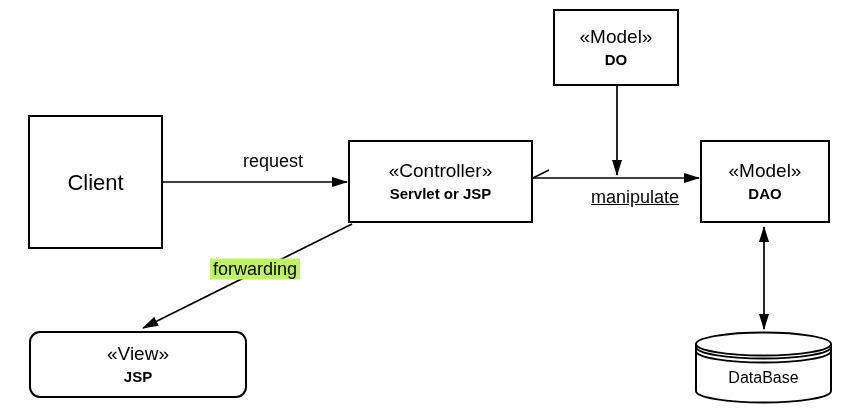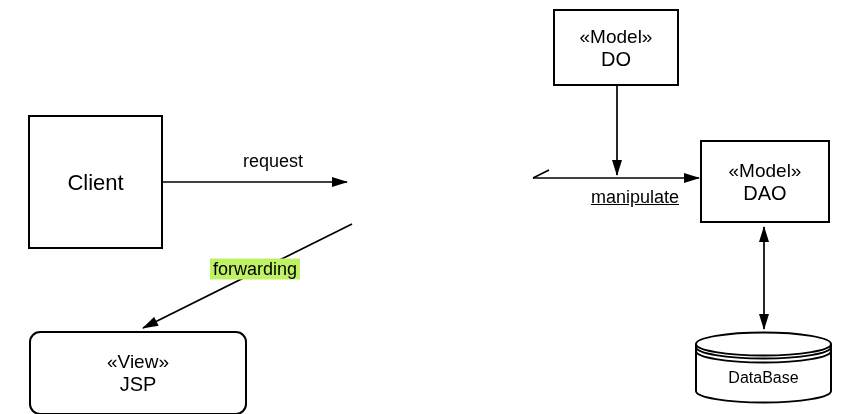--- a/index.html
+++ b/index.html
@@ -33,22 +33,22 @@
     align-items: center;
     justify-content: center;
     text-align: center;
     line-height: 23px;
   }
   .node .stereotype {
     font-size: 19px;
     font-weight: 400;
   }
   .node .name {
-    font-size: 20px;
-    font-weight: 400;
+    font-size: 15px;
+    font-weight: 700;
   }
   .node-client {
     left: 28px;
     top: 115px;
     width: 135px;
     height: 134px;
     font-size: 22px;
     text-align: right;
   }
   .node-controller {
@@ -66,21 +66,21 @@
   .node-dao {
     left: 700px;
     top: 140px;
     width: 130px;
     height: 83px;
   }
   .node-view {
     left: 29px;
     top: 331px;
     width: 218px;
-    height: 84px;
+    height: 67px;
     border-radius: 11px;
   }
   .edge-label {
     position: absolute;
     font-size: 18px;
     line-height: 21px;
     text-align: right;
     white-space: nowrap;
   }
   .label-request {
@@ -140,20 +140,24 @@
       <ellipse cx="763.5" cy="344" rx="67.5" ry="11.5"></ellipse>
       <path d="M696,347 A67.5,11.5 0 0 0 831,347" fill="none"></path>
       <path d="M696,351 A67.5,11.5 0 0 0 831,351" fill="none"></path>
     </g>
   </svg>
 
   <div class="node node-client">
     <span>Client</span>
   </div>
 
+  <div class="node node-controller">
+    <span class="stereotype">«Controller»</span>
+    <span class="name">Servlet or JSP</span>
+  </div>
 
   <div class="node node-do">
     <span class="stereotype">«Model»</span>
     <span class="name">DO</span>
   </div>
 
   <div class="node node-dao">
     <span class="stereotype">«Model»</span>
     <span class="name">DAO</span>
   </div>

